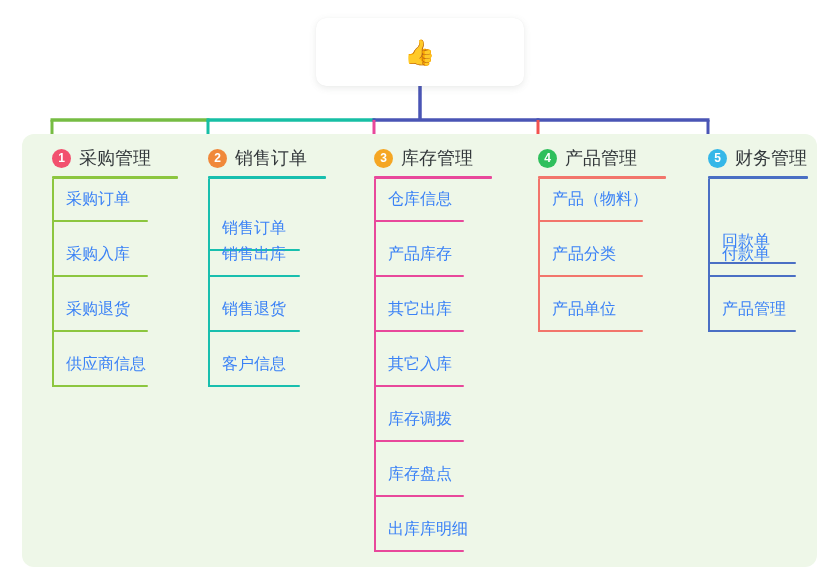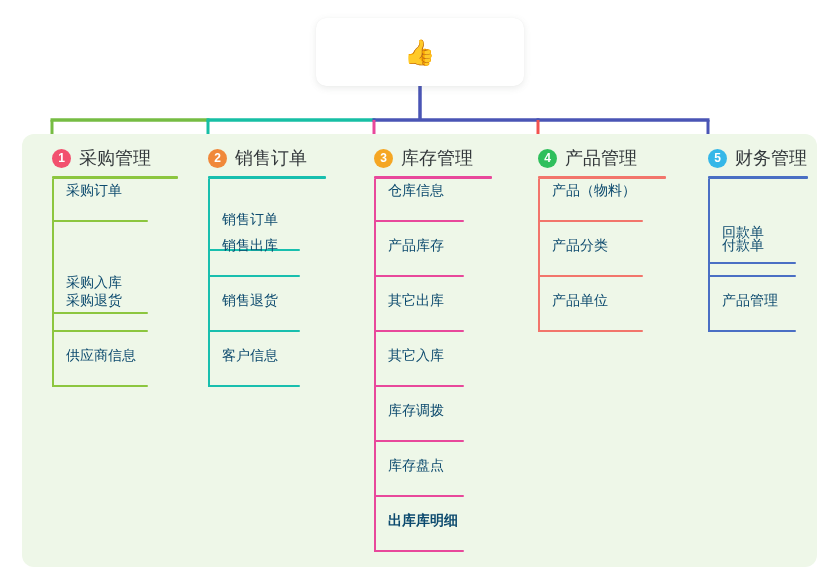--- a/index.html
+++ b/index.html
@@ -118,23 +118,23 @@
     top: 45px;
   }
 
   .leaf {
     position: absolute;
     white-space: nowrap;
   }
   .leaf-label {
     position: absolute;
     left: 14px;
-    bottom: 22px;
-    font-size: 14px;
-    color: #0c4a6e;
+    bottom: 12px;
+    font-size: 16px;
+    color: #3b82f6;
   }
   .leaf-underline {
     position: absolute;
     left: 0;
     bottom: 0;
     height: 2px;
     border-radius: 1px;
   }
 </style>
 </head>
@@ -168,21 +168,21 @@
         <div class="col-head" style="left: 30px;">
           <span class="badge" style="background: rgb(242, 80, 110);">1</span>
           <span class="col-title">采购管理</span>
         </div>
         <div class="col-underline" style="left: 30px; width: 126px; background: rgb(140, 198, 63);"></div>
         <div class="spine" style="left: 30px; height: 208px; background: rgb(140, 198, 63);"></div>
         <div class="leaf" style="left: 30px; top: 58px; width: 96px; height: 30px;">
           <span class="leaf-label">采购订单</span>
           <div class="leaf-underline" style="width: 96px; background: rgb(140, 198, 63);"></div>
         </div>
-        <div class="leaf" style="left: 30px; top: 113px; width: 96px; height: 30px; margin-top: 37px;">
+        <div class="leaf" style="left: 30px; top: 113px; width: 96px; height: 30px;">
           <span class="leaf-label">采购入库</span>
           <div class="leaf-underline" style="width: 96px; background: rgb(140, 198, 63);"></div>
         </div>
         <div class="leaf" style="left: 30px; top: 168px; width: 96px; height: 30px; padding-left: 8px;">
           <span class="leaf-label">采购退货</span>
           <div class="leaf-underline" style="width: 96px; background: rgb(140, 198, 63);"></div>
         </div>
         <div class="leaf" style="left: 30px; top: 223px; width: 96px; height: 30px;">
           <span class="leaf-label">供应商信息</span>
           <div class="leaf-underline" style="width: 96px; background: rgb(140, 198, 63);"></div>
@@ -236,21 +236,21 @@
           <div class="leaf-underline" style="width: 90px; background: rgb(232, 72, 155);"></div>
         </div>
         <div class="leaf" style="left: 352px; top: 278px; width: 90px; height: 30px;">
           <span class="leaf-label">库存调拨</span>
           <div class="leaf-underline" style="width: 90px; background: rgb(232, 72, 155);"></div>
         </div>
         <div class="leaf" style="left: 352px; top: 333px; width: 90px; height: 30px;">
           <span class="leaf-label">库存盘点</span>
           <div class="leaf-underline" style="width: 90px; background: rgb(232, 72, 155);"></div>
         </div>
-        <div class="leaf" style="left: 352px; top: 388px; width: 90px; height: 30px; font-weight: bold;">
+        <div class="leaf" style="left: 352px; top: 388px; width: 90px; height: 30px;">
           <span class="leaf-label">出库库明细</span>
           <div class="leaf-underline" style="width: 90px; background: rgb(232, 72, 155);"></div>
         </div>
       </div>
       <div class="column" style="left: 0px;">
         <div class="col-head" style="left: 516px;">
           <span class="badge" style="background: rgb(47, 191, 92);">4</span>
           <span class="col-title">产品管理</span>
         </div>
         <div class="col-underline" style="left: 516px; width: 128px; background: rgb(242, 117, 107);"></div>

